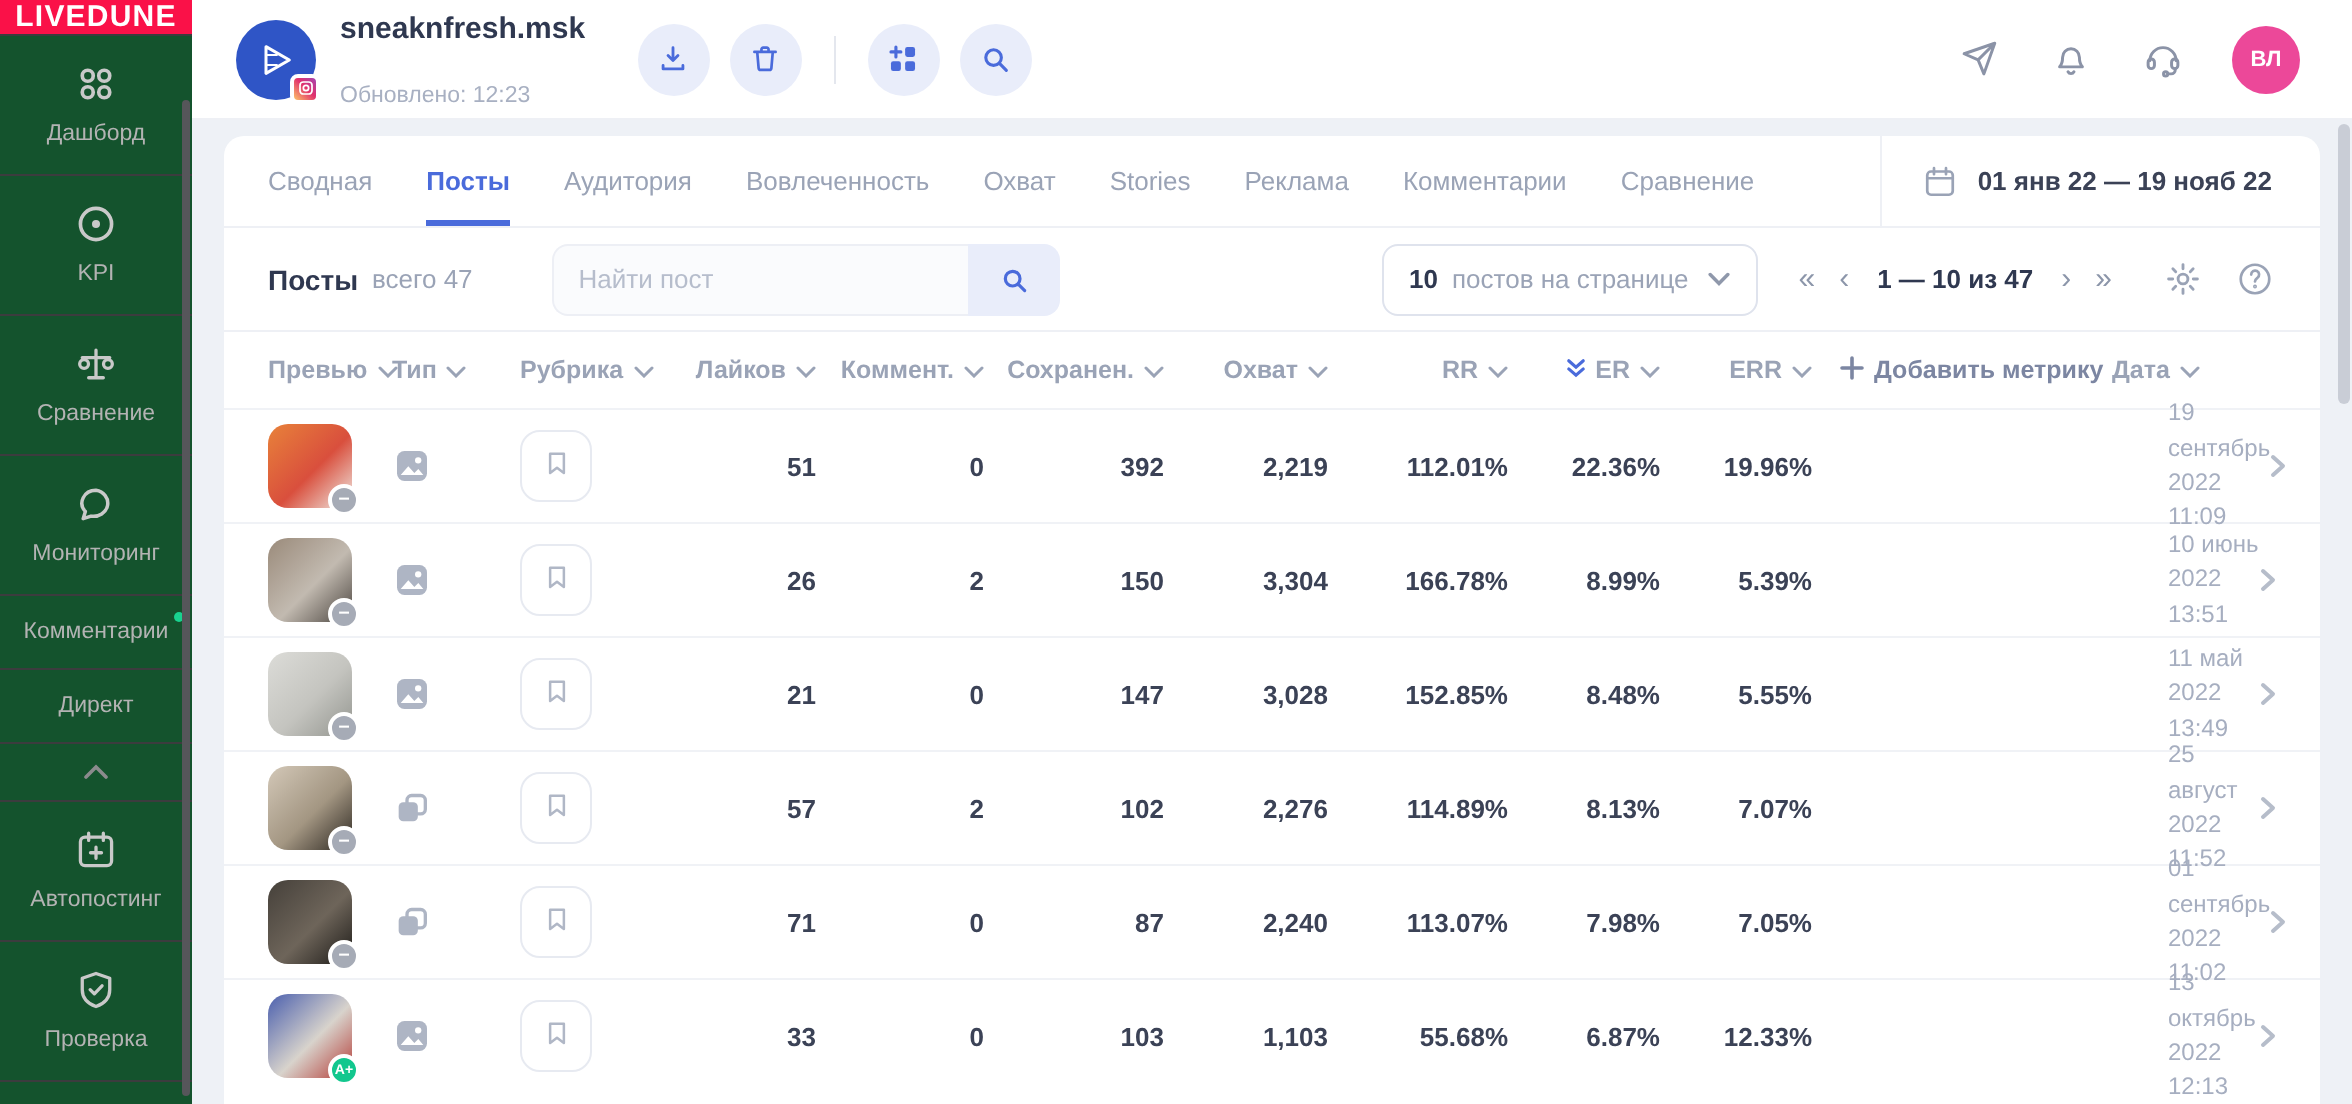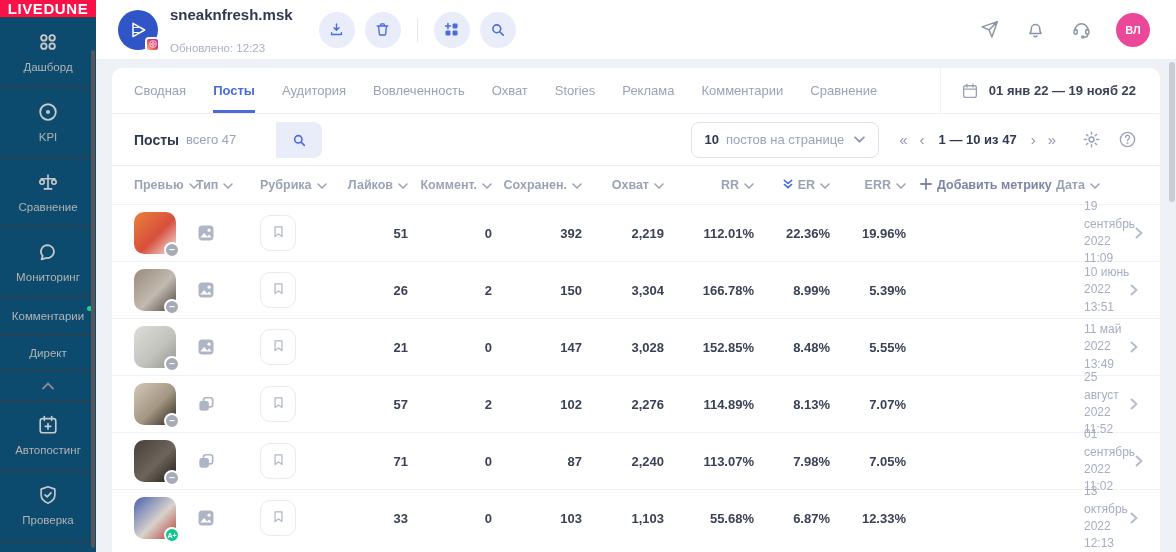--- a/index.html
+++ b/index.html
@@ -1,20 +1,20 @@
 <!DOCTYPE html>
 <html><head>
 <meta charset="utf-8">
 <style>
   * { margin:0; padding:0; box-sizing:border-box; }
   html,body { width:1176px; height:552px; overflow:hidden; font-family:"Liberation Sans", sans-serif; background:#eef1f6; }
   .app { display:flex; width:1176px; height:552px; position:relative; }
 
   
-  .sidebar { width:96px; height:552px; background:#0c4a6e; flex:none; position:relative; display:flex; flex-direction:column; }
+  .sidebar { width:96px; height:552px; background:#14532d; flex:none; position:relative; display:flex; flex-direction:column; }
   .logo { height:48px; background:#fa1148; color:#fff; font-size:15px; font-weight:700; letter-spacing:.6px;
           display:flex; align-items:center; justify-content:center; cursor:pointer; }
   .side-nav { flex:1; display:flex; flex-direction:column; }
   .s-item { display:flex; flex-direction:column; align-items:center; justify-content:flex-end; gap:7px;
             padding:12px 4px 14px; border-top:1px solid #3c3c3e; cursor:pointer; }
   .s-item.text-only { padding:12px 4px; }
   .s-item.s-collapse { padding:6px 4px; }
   .s-icon { width:24px; height:24px; color:#c9c9c9; display:grid; place-items:center; }
   .s-icon svg { width:22px; height:22px; display:block; }
   .s-label { font-size:11.5px; color:#b3b3b3; position:relative; white-space:nowrap; }
@@ -294,20 +294,21 @@
                 <path d="M3.5 9.5h17M8 2.8v4M16 2.8v4"></path>
               </svg>
             <span>01 янв 22 — 19 нояб 22</span>
           </div>
         </div>
 
         <div class="controls-row">
           <span class="ctl-title">Посты</span>
           <span class="ctl-total">всего 47</span>
           <div class="searchbox">
+            <input type="text" placeholder="Найти пост" style="">
             <button>
               <svg viewBox="0 0 24 24" fill="none" stroke="currentColor" stroke-width="2.4" stroke-linecap="round">
                   <circle cx="11" cy="11" r="5.5"></circle>
                   <path d="M15.5 15.5L20 20"></path>
                 </svg>
             </button>
           </div>
           <div class="ctl-spacer"></div>
           <div class="perpage">
             <b>10</b>

